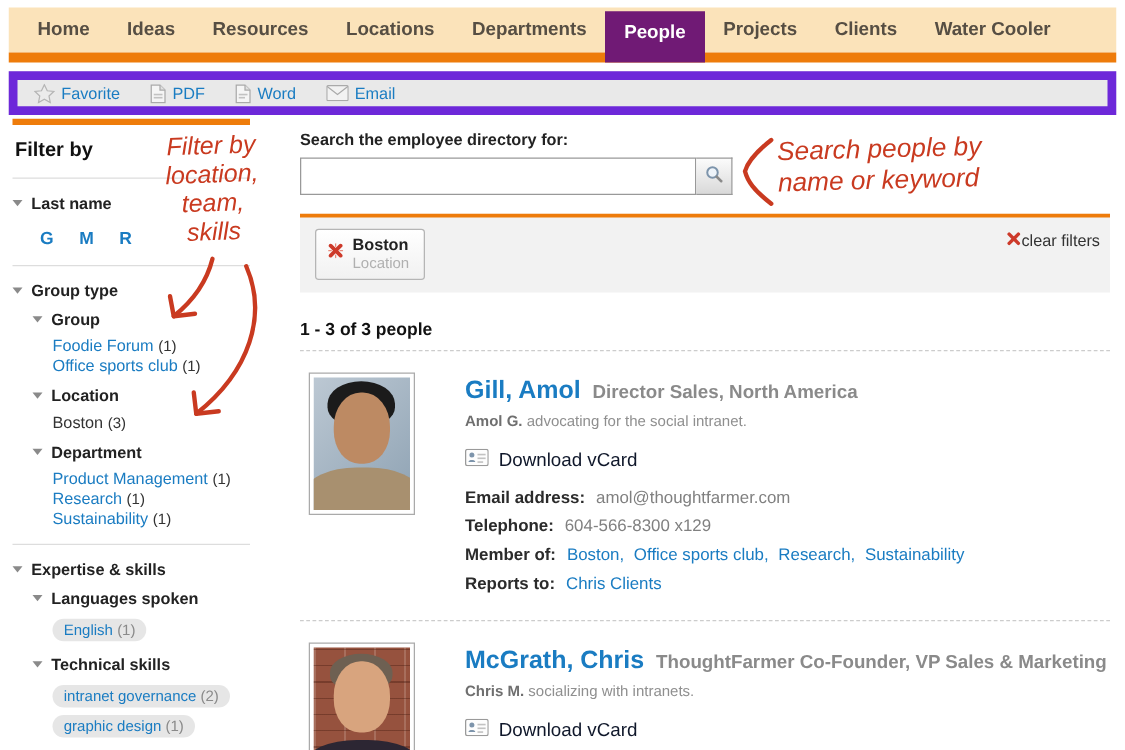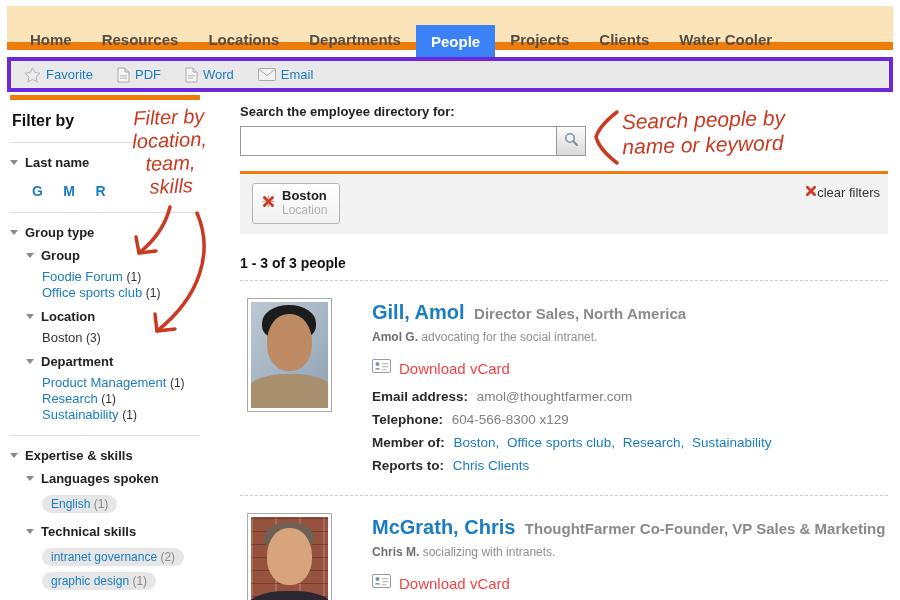--- a/index.html
+++ b/index.html
@@ -7,33 +7,33 @@
   body {
     position:relative; overflow:hidden; background:#fff;
     font-family:"Liberation Sans", sans-serif; color:#222;
   }
   a { text-decoration:none; cursor:pointer; }
 
   
   .header-wrap { position:absolute; left:7px; top:6px; right:7px; height:44px; }
   .nav-bg { position:absolute; left:0; right:0; top:0; height:36px; background:#fbe3ba; }
   .nav-stripe { position:absolute; left:0; right:0; top:36px; height:8px; background:#ee7c0b; }
-  .tabs { position:absolute; left:8px; top:16px; display:flex; }
+  .tabs { position:absolute; left:8px; top:0; display:flex; }
   .tab {
     padding:0 15px; height:36px; line-height:36px;
     font-size:15px; font-weight:bold; color:#564e43; cursor:pointer; white-space:nowrap;
   }
   .tab.active {
-    background:#3b82f6; color:#fff; height:51px; margin-top:3px; line-height:34px;
+    background:#701a75; color:#fff; height:41px; margin-top:3px; line-height:34px;
   }
 
   
   .toolbar {
     position:absolute; left:7px; top:57px; right:7px; height:35px;
-    background:#e9e9e9; border:4px solid #6d28d9;
+    background:#e9e9e9; border:7px solid #6d28d9;
     display:flex; align-items:center; padding-left:13px;
   }
   .tool { display:flex; align-items:center; gap:5px; margin-right:24px; color:#1a7cc2; font-size:13px; }
   .tool svg { display:block; }
 
   
   .sidebar { position:absolute; left:10px; top:95px; width:190px; border-top:5px solid #ee7c0b; padding-top:8px; }
   .sidebar h2 { font-size:16px; font-weight:bold; color:#111; margin:4px 0 12px 2px; }
   .side-hr { border:none; border-top:1px solid #ddd; margin:12px 0; }
   .sec-h { display:flex; align-items:center; font-size:13px; font-weight:bold; color:#222; margin:8px 0 6px; }
@@ -97,21 +97,21 @@
   .pimg2 .head { left:16px; top:11px; width:45px; height:57px; background:#d8a47e; }
   .pimg2 .torso { left:-6px; bottom:-8px; width:90px; height:40px; background:#2c2633; }
 
   .pdetails { flex:1; padding-top:2px; }
   .name-line { line-height:24px; }
   .pname { font-size:20px; font-weight:bold; color:#1a7cc2; }
   .ptitle { font-size:15px; font-weight:bold; color:#8a8a8a; margin-left:5px; }
   .bio { font-size:12px; color:#8f8f8f; margin-top:4px; }
   .bio .author { font-weight:bold; color:#6f6f6f; }
   .vcard-row { display:flex; align-items:center; gap:8px; margin:15px 0 11px; }
-  .vcard-row a { font-size:15px; color:#ef4444; }
+  .vcard-row a { font-size:15px; color:#0f172a; }
   .drow { font-size:13.5px; color:#808080; margin:5px 0; line-height:18px; }
   .drow .lbl { font-weight:bold; color:#2b2b2b; margin-right:5px; }
   .drow a { color:#1a7cc2; }
   .sep { color:#1a7cc2; margin-right:4px; }
 
   
   .hand { position:absolute; color:#c93a20; font-style:italic; z-index:5; pointer-events:none; }
   .ann-filter { left:103px; top:106px; width:134px; text-align:center;
                 font-size:20px; line-height:23px; transform:rotate(-2deg); }
   .ann-search { left:622px; top:107px; font-size:21px; line-height:25px; transform:rotate(-1.5deg); }
@@ -119,20 +119,21 @@
                    pointer-events:none; z-index:4; }
 </style>
 </head>
 <body>
 
 <div class="header-wrap">
   <div class="nav-bg"></div>
   <div class="nav-stripe"></div>
   <div class="tabs">
     <div class="tab">Home</div>
+    <div class="tab">Ideas</div>
     <div class="tab">Resources</div>
     <div class="tab">Locations</div>
     <div class="tab">Departments</div>
     <div class="tab active">People</div>
     <div class="tab">Projects</div>
     <div class="tab">Clients</div>
     <div class="tab">Water Cooler</div>
   </div>
 </div>
 

